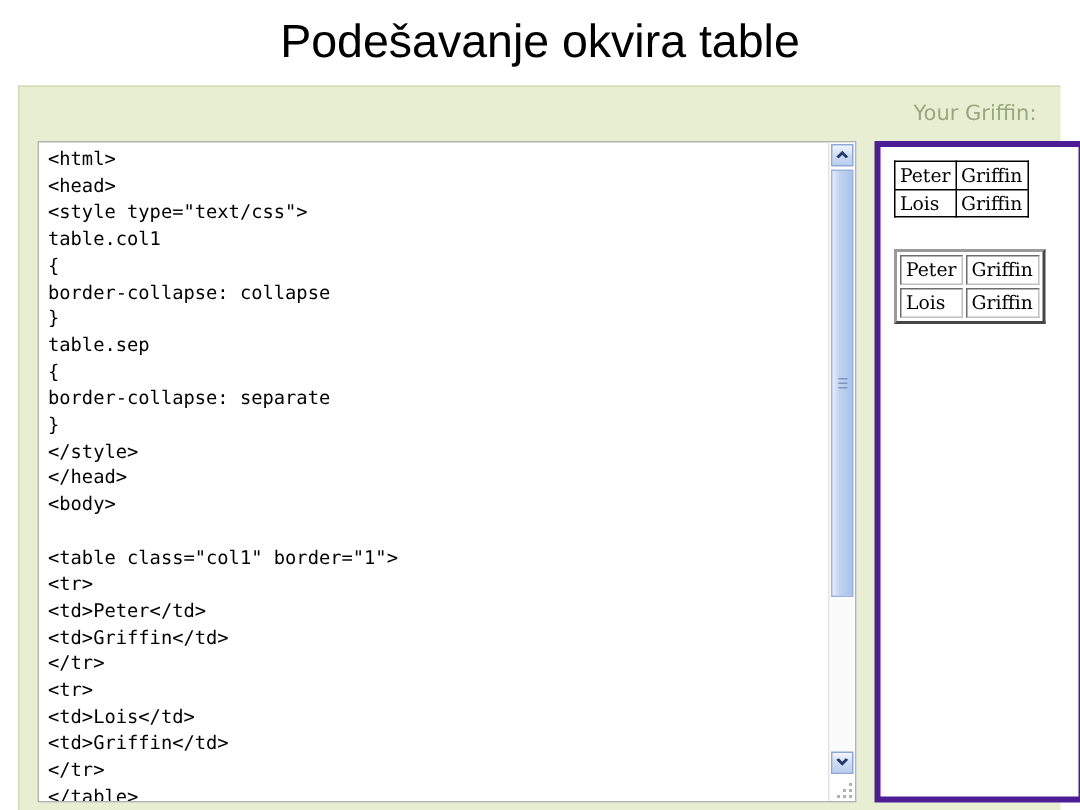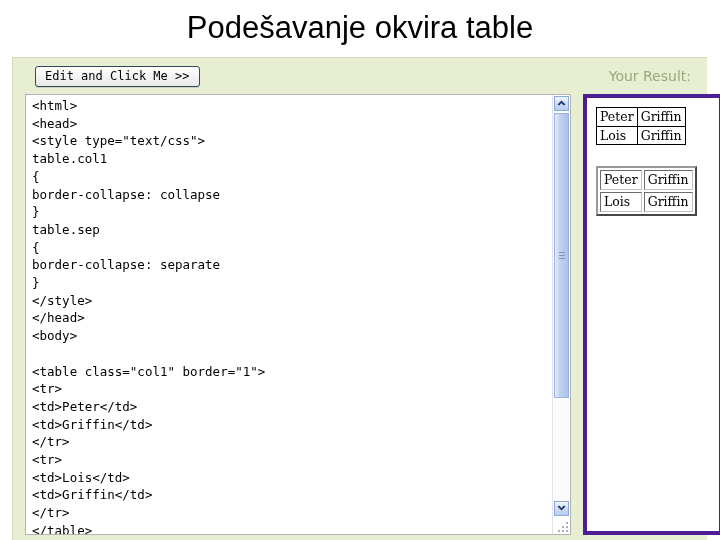--- a/index.html
+++ b/index.html
@@ -226,22 +226,21 @@
   table.sep td { border: 1px inset #c0c0c0; }
 </style>
 </head>
 <body>
 
 <h1 class="slide-title">Podešavanje okvira table</h1>
 
 <div class="tryit-widget">
 
   <div class="widget-topbar">
-    <button class="edit-button">Edit and Click Me &gt;&gt;</button>
-    <div class="result-label">Your Result:</div>
+    <div class="result-label">Your Griffin:</div>
   </div>
 
   <div class="panels">
 
     <div class="code-panel">
       <pre class="code-text">&lt;html&gt;
 &lt;head&gt;
 &lt;style type="text/css"&gt;
 table.col1
 {

